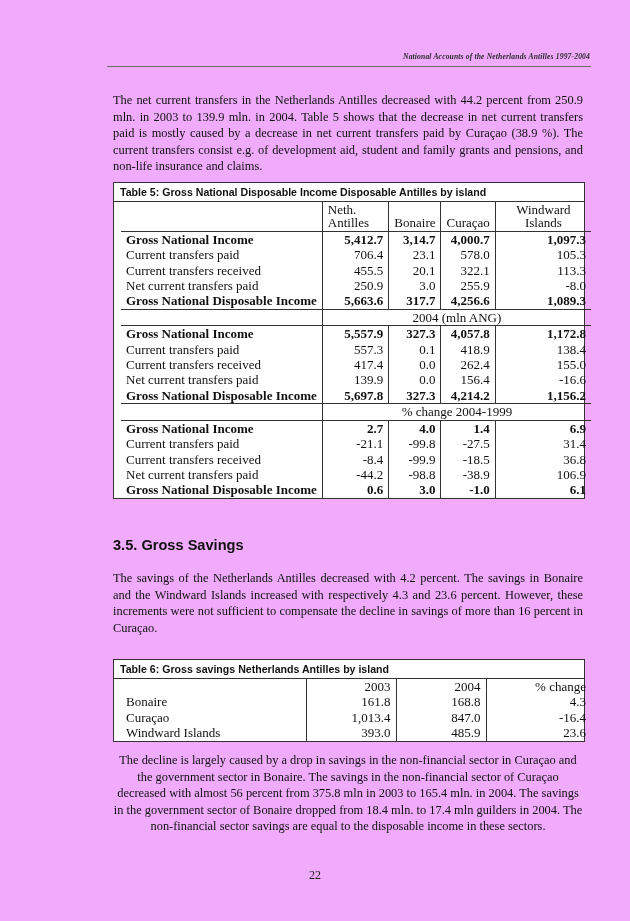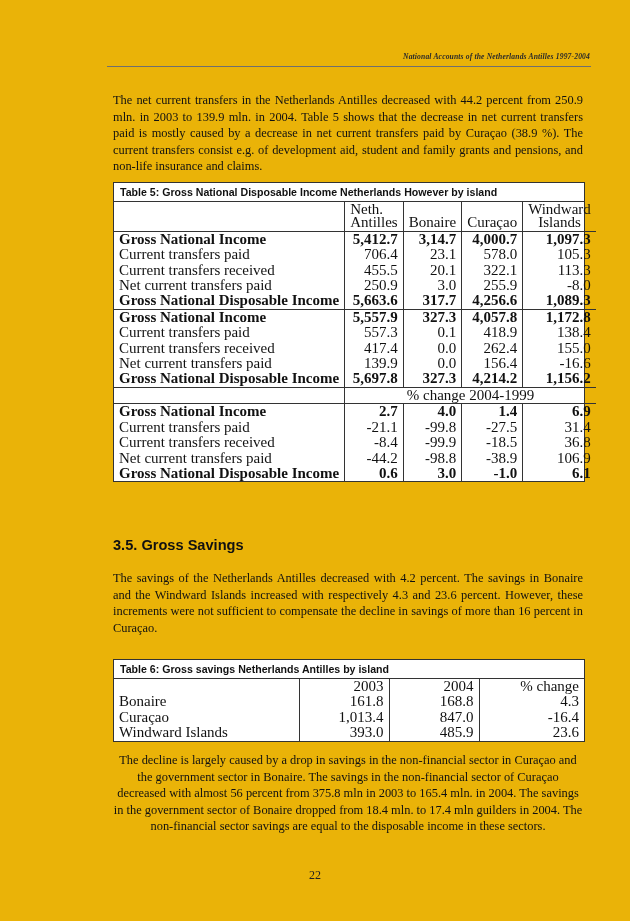--- a/index.html
+++ b/index.html
@@ -4,21 +4,21 @@
 <style>
   html, body {
     margin: 0;
     padding: 0;
     background: #ffffff;
   }
   .page {
     position: relative;
     width: 630px;
     height: 921px;
-    background: #eab308;
+    background: #f0abfc;
     overflow: hidden;
     font-family: "Liberation Serif", serif;
     color: #1c1c1c;
   }
 
   
   .running-head {
     position: absolute;
     left: 108px;
     top: 52px;
@@ -74,22 +74,23 @@
     font-size: 10.6px;
     color: #111;
     padding: 3px 0 3px 6px;
     border-bottom: 1px solid #333;
     line-height: 12px;
     white-space: nowrap;
   }
   table.grid {
     border-collapse: collapse;
     width: 100%;
-    font-size: 15px;
+    font-size: 13px;
     color: #111;
+    margin-left: 7px;
   }
   table.grid td {
     padding: 1px 5px 1px 5px;
     vertical-align: bottom;
     line-height: 13.4px;
     height: 13.4px;
   }
   .vline { border-left: 1px solid #333; }
   .hline-top { border-top: 1px solid #333; }
   .num { text-align: right; }
@@ -113,21 +114,21 @@
 <body>
 
 <div class="page">
 
   <div class="running-head">National Accounts of the Netherlands Antilles 1997-2004</div>
   <div class="head-rule"></div>
 
   <div class="para" style="top:92px;">The net current transfers in the Netherlands Antilles decreased with 44.2 percent from 250.9 mln. in 2003 to 139.9 mln. in 2004. Table 5 shows that the decrease in net current transfers paid is mostly caused by a decrease in net current transfers paid by Curaçao (38.9 %). The current transfers consist e.g. of development aid, student and family grants and pensions, and non-life insurance and claims.</div>
 
   <div class="tbl-wrap" style="left:113px; top:182px; width:470px;">
-    <div class="tbl-title">Table 5: Gross National Disposable Income Netherlands However by island</div>
+    <div class="tbl-title">Table 5: Gross National Disposable Income Disposable Antilles by island</div>
     <table class="grid">
       <colgroup>
         <col style="width:200px">
         <col style="width:69px">
         <col style="width:50px">
         <col style="width:50px">
         <col style="width:101px">
       </colgroup>
       <tbody id="t5-body">
           <tr>
@@ -164,20 +165,24 @@
             <td class="vline num">3.0</td>
             <td class="vline num">255.9</td>
             <td class="vline num">-8.0</td>
           </tr>
           <tr>
             <td class="lbl bold">Gross National Disposable Income</td>
             <td class="vline num bold">5,663.6</td>
             <td class="vline num bold">317.7</td>
             <td class="vline num bold">4,256.6</td>
             <td class="vline num bold">1,089.3</td>
+          </tr>
+          <tr class="period-row">
+            <td class="hline-top"></td>
+            <td class="vline hline-top ctr" colspan="4">2004 (mln ANG)</td>
           </tr>
           <tr>
             <td class="lbl bold hline-top">Gross National Income</td>
             <td class="vline num bold hline-top">5,557.9</td>
             <td class="vline num bold hline-top">327.3</td>
             <td class="vline num bold hline-top">4,057.8</td>
             <td class="vline num bold hline-top">1,172.8</td>
           </tr>
           <tr>
             <td class="lbl">Current transfers paid</td>

